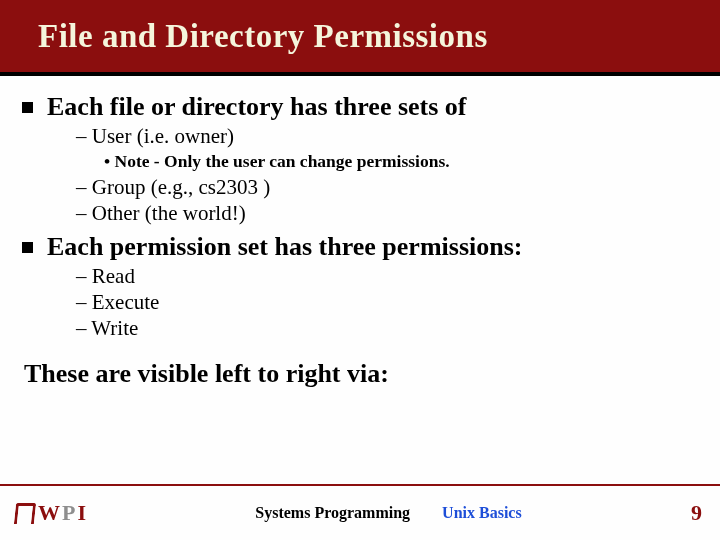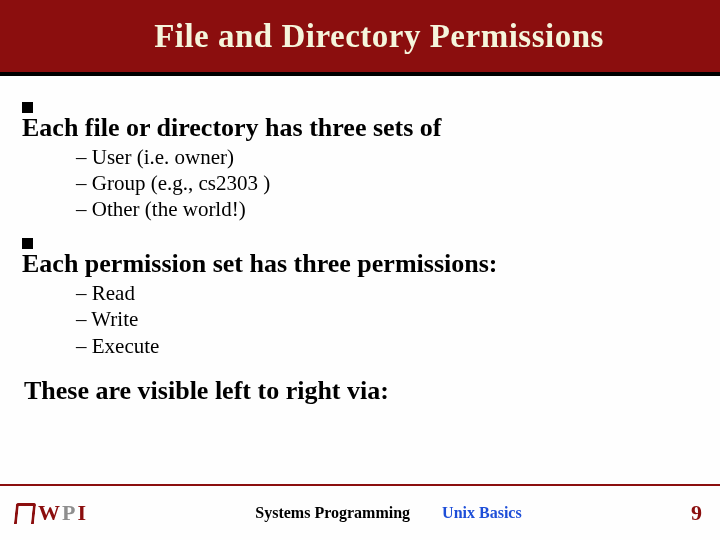--- a/index.html
+++ b/index.html
@@ -1,15 +1,15 @@
 <!DOCTYPE html>
 <html><head>
 <meta charset="utf-8">
 <style>
-  * { margin: 0; padding: 0; box-sizing: border-box; justify-content: center; }
+  * { margin: 0; padding: 0; box-sizing: border-box; }
   body {
     width: 720px;
     height: 540px;
     background: #fefefe;
     font-family: "Comic Sans MS", "Comic Sans", cursive;
     color: #000;
     overflow: hidden;
     position: relative;
   }
   .title-bar {
@@ -26,21 +26,20 @@
     margin-left: 38px;
     letter-spacing: 0.5px;
   }
   .content {
     padding: 10px 22px 0 22px;
   }
   .b1 {
     display: flex;
     align-items: flex-start;
     margin-top: 6px;
-    flex-direction: column;
   }
   .sq {
     width: 11px;
     height: 11px;
     background: #000;
     margin-top: 10px;
     margin-right: 14px;
     flex-shrink: 0;
   }
   .b1-text {
@@ -142,33 +141,34 @@
 
   <div class="b1">
     <div class="sq"></div>
     <div class="b1-text">
       <span>Each file or directory has three sets of</span>
     </div>
   </div>
 
   <ul class="sub1">
     <li>– User (i.e. owner)</li>
+    <li class="sub2">• Note - Only the user can change permissions.</li>
     <li>– Group (e.g., cs2303 )</li>
     <li>– Other (the world!)</li>
   </ul>
 
   <div class="b1">
     <div class="sq"></div>
     <div class="b1-text">Each permission set has three permissions:</div>
   </div>
 
   <ul class="sub1">
     <li>– Read</li>
+    <li>– Execute</li>
     <li>– Write</li>
-    <li>– Execute</li>
   </ul>
 
   <div class="outro">
     <span>These are visible left to right via:</span>
   </div>
 
 </div>
 
 <div class="footer">
   <div class="logo">

